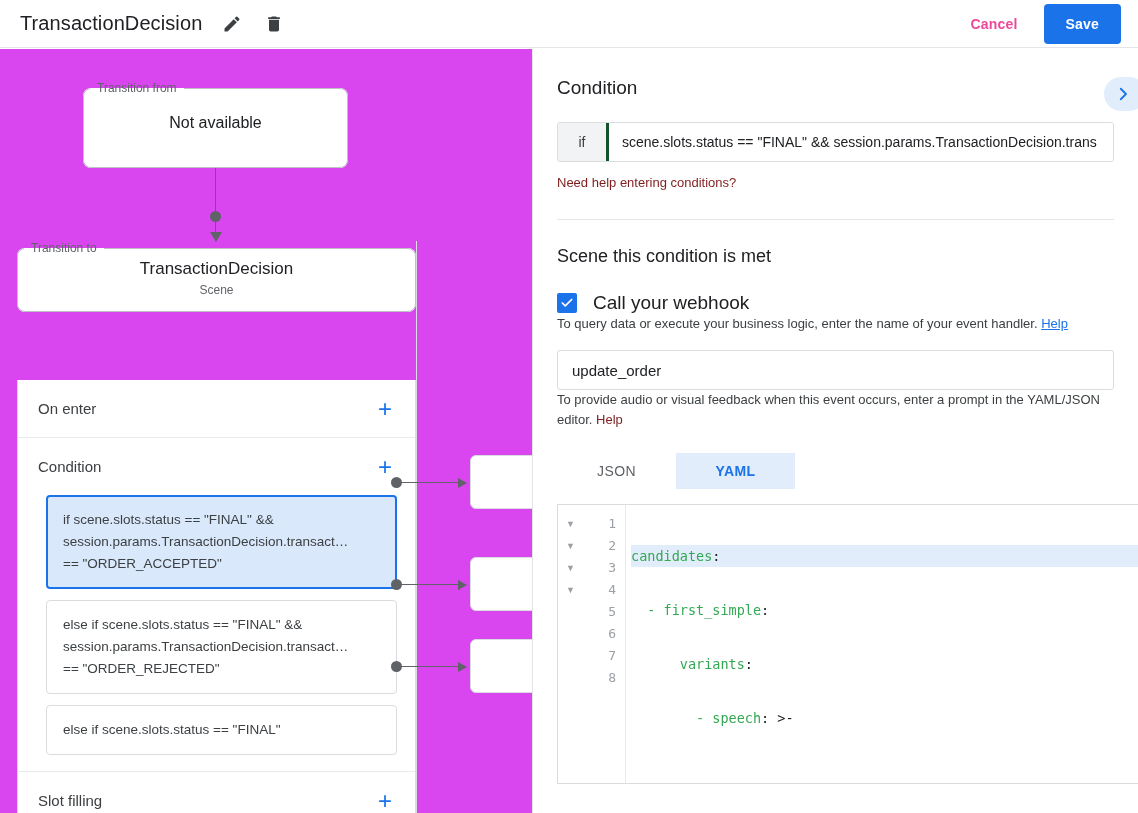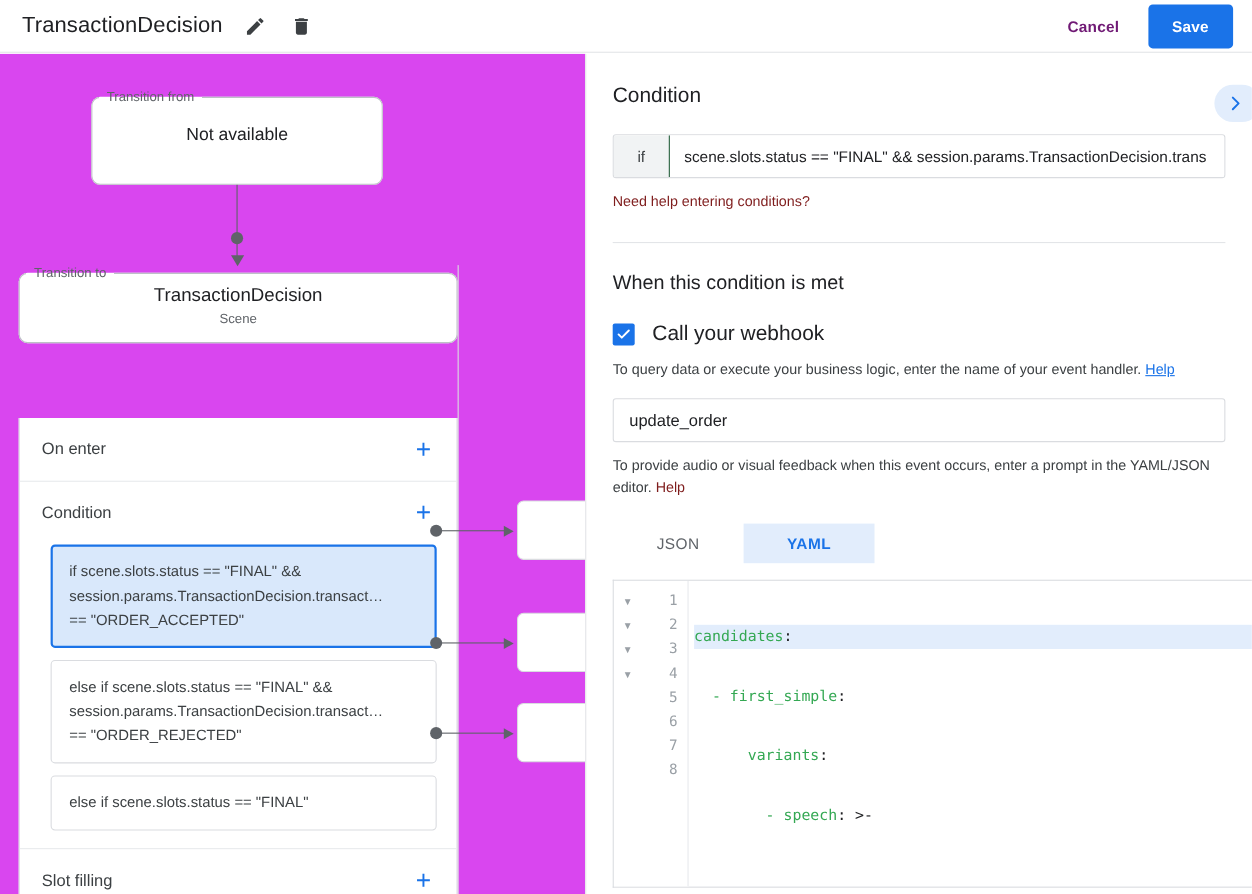--- a/index.html
+++ b/index.html
@@ -20,21 +20,21 @@
     margin-left: 20px; font-size: 20px; color: #202124; letter-spacing: 0.1px;
   }
   .icon-btn {
     width: 24px; height: 24px; margin-left: 18px;
     display: flex; align-items: center; justify-content: center;
     cursor: pointer; color: #3c4043;
   }
   .icon-btn:first-of-type { margin-left: 22px; }
   .topbar-spacer { flex: 1; }
   .btn-cancel {
-    font-size: 14px; font-weight: bold; color: #701a75;
+    font-size: 14px; font-weight: bold; color: #ec4899;
     background: none; border: none; cursor: pointer;
     padding: 8px 10px; letter-spacing: 0.2px;
   }
   .btn-save {
     font-size: 14px; font-weight: bold; color: #fff;
     background: #1a73e8; border: none; border-radius: 4px;
     padding: 0 22px; height: 40px; margin-left: 16px; margin-right: 17px;
     cursor: pointer; letter-spacing: 0.2px;
   }
 
@@ -155,21 +155,21 @@
     justify-content: center; cursor: pointer;
   }
   .chev-btn svg { margin-left: -4px; }
 
   .cond-input-row {
     display: flex; margin-top: 23px;
     border: 1px solid #dadce0; border-radius: 3px; height: 40px;
     overflow: hidden; background: #fff;
   }
   .cond-if {
-    width: 51px; background: #f1f3f4; border-right: 1px solid #14532d;
+    width: 51px; background: #f1f3f4; border-right: 3px solid #14532d;
     display: flex; align-items: center; justify-content: center;
     font-size: 14px; color: #3c4043; flex: none;
   }
   .cond-input {
     flex: 1; border: none; outline: none; padding: 0 13px;
     font-size: 14px; color: #202124; font-family: "Liberation Sans", sans-serif;
   }
   .link { color: #7f1d1d; text-decoration: none; cursor: pointer; }
   .link-u { color: #1a73e8; text-decoration: underline; cursor: pointer; }
   .help-link { display: inline-block; margin-top: 13px; font-size: 13px; }
@@ -186,21 +186,21 @@
   }
   .cb-label {
     margin-left: 16px; font-size: 19px; font-weight: normal; color: #202124;
   }
   .badge {
     margin-left: 17px; background: #f0e5f8; color: #7b3fa8;
     font-size: 10.5px; font-weight: bold; letter-spacing: 0.6px;
     padding: 4px 8px; border-radius: 3px;
   }
   .desc {
-    margin-top: 11px; font-size: 13px; color: #3c4043; line-height: 20px;
+    font-size: 13px; color: #3c4043; line-height: 20px;
   }
   .text-input {
     margin-top: 16px; width: 100%; height: 40px;
     border: 1px solid #dadce0; border-radius: 3px;
     padding: 0 14px; font-size: 15px; color: #202124;
     outline: none; font-family: "Liberation Sans", sans-serif;
   }
 
   .tabs { display: flex; margin-top: 23px; }
   .tab {
@@ -358,21 +358,21 @@
       <div class="cond-if">if</div>
       <input class="cond-input" value="scene.slots.status == &quot;FINAL&quot; &amp;&amp; session.params.TransactionDecision.trans" style="">
     </div>
 
     <a class="link help-link">Need help entering conditions?</a>
 
     <div class="divider"></div>
   </div>
 
   <div class="panel-sec">
-    <div class="panel-h2">When this condition is met</div>
+    <div class="panel-h2">Scene this condition is met</div>
 
     
     <div class="cbrow">
       <div class="cb">
         <svg width="14" height="14" viewBox="0 0 24 24" fill="none" stroke="#fff" stroke-width="3" stroke-linecap="round" stroke-linejoin="round">
           <polyline points="4 12 9 17 20 6"></polyline>
         </svg>
       </div>
       <div class="cb-label">Call your webhook</div>
     </div>

